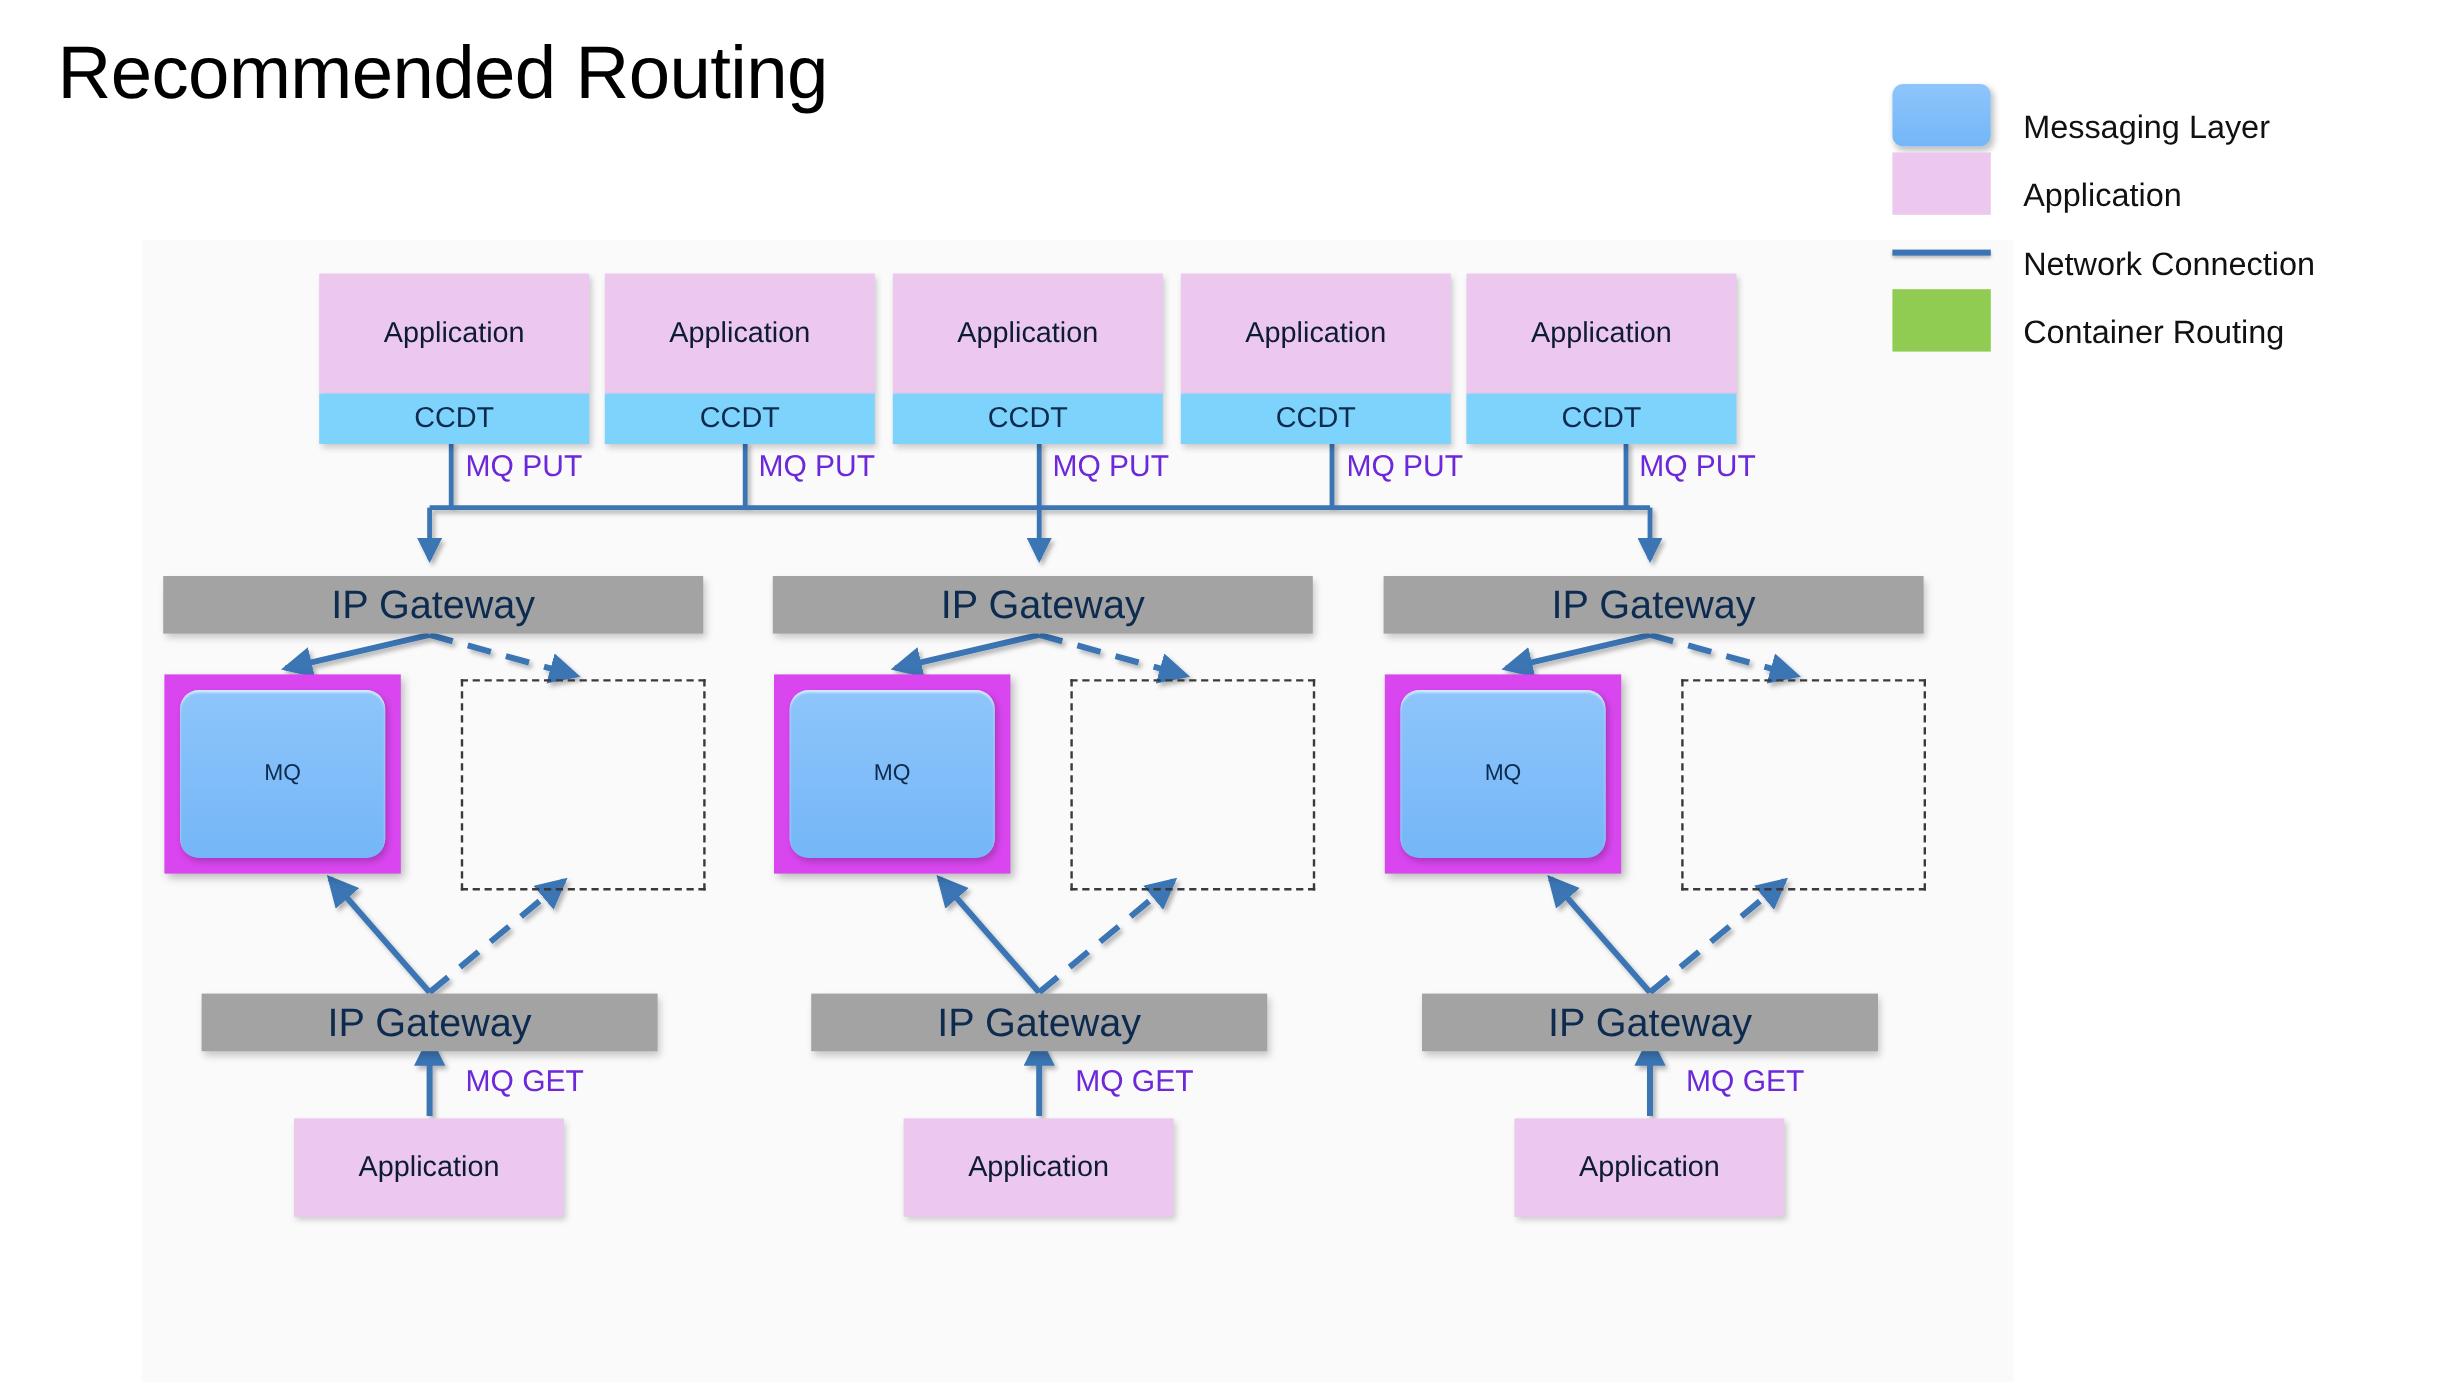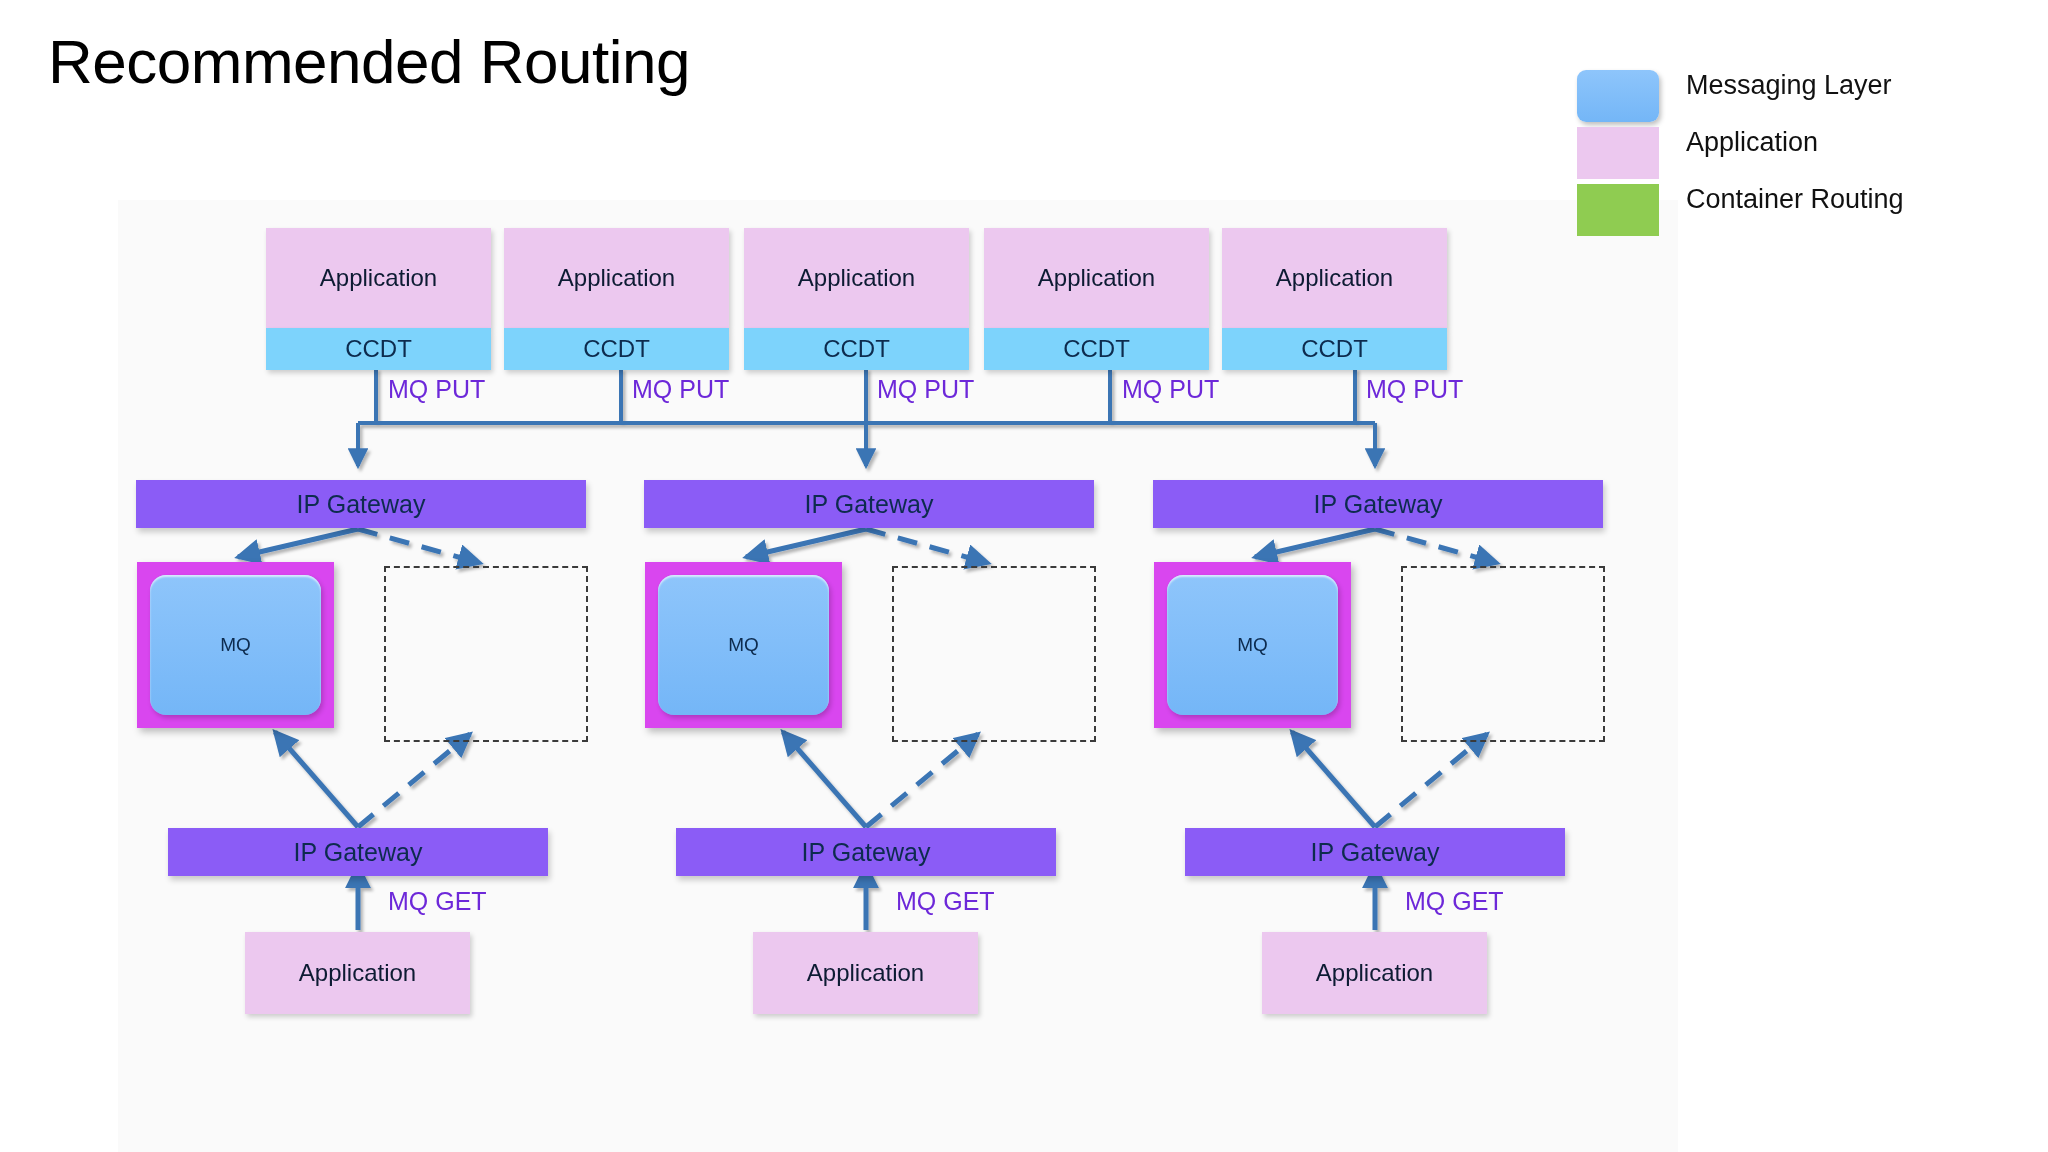--- a/index.html
+++ b/index.html
@@ -27,21 +27,21 @@
        align-items:center;justify-content:center;text-align:center;}
   .app-box{
     background:#ecc8ef;color:#0d1b33;font-size:24px;
     box-shadow:2px 3px 5px rgba(0,0,0,.18);
   }
   .ccdt-box{
     background:#7dd3fc;color:#0d2b4e;font-size:24px;
     box-shadow:2px 3px 5px rgba(0,0,0,.18);
   }
   .gw-box{
-    background:#8b5cf6;color:#0d2b4e;font-size:25px;
+    background:#a3a3a3;color:#0d2b4e;font-size:33px;
     box-shadow:2px 4px 6px rgba(0,0,0,.2);
   }
   .container-box{
     background:#d946ef;
     box-shadow:3px 4px 7px rgba(0,0,0,.25);
   }
   .mq-inner{
     position:absolute;background:linear-gradient(180deg,#8ec5fb 0%,#74b6f7 100%);
     border-radius:16px;display:flex;align-items:center;justify-content:center;
     color:#0d2b4e;font-size:19px;
@@ -51,21 +51,21 @@
     position:absolute;border:2px dashed #3a3a3a;background:transparent;
   }
 
   
   .conn-label{
     position:absolute;font-size:25px;color:#6d28d9;white-space:nowrap;
   }
 
   
   .legend{position:absolute;left:1577px;top:70px;width:460px;}
-  .legend-row{position:relative;height:auto;display:flex;align-items:flex-start;
+  .legend-row{position:relative;height:auto;display:flex;align-items:flex-end;
               margin-bottom:5px;}
   .legend-swatch{width:82px;height:52px;flex:0 0 82px;}
   .sw-messaging{background:linear-gradient(180deg,#8ec5fb 0%,#74b6f7 100%);
                 border-radius:9px;box-shadow:2px 3px 5px rgba(0,0,0,.25);}
   .sw-application{background:#ecc8ef;}
   .sw-container{background:#2f27d6;}
   .sw-routing{background:#8fcc51;}
   .sw-network{height:52px;display:flex;align-items:center;}
   .sw-network i{display:block;width:82px;height:5px;background:#3a74b4;
                 box-shadow:0 2px 3px rgba(0,0,0,.25);}
@@ -205,20 +205,26 @@
     <div class="legend-row">
       <div class="legend-swatch sw-messaging"></div>
       <div class="legend-label">Messaging Layer</div>
     </div>
 
     <div class="legend-row">
       <div class="legend-swatch sw-application"></div>
       <div class="legend-label">Application</div>
     </div>
 
+    <div class="legend-row">
+      <div class="legend-swatch sw-network">
+          <i></i>
+        </div>
+      <div class="legend-label">Network Connection</div>
+    </div>
 
 
     <div class="legend-row">
       <div class="legend-swatch sw-routing"></div>
       <div class="legend-label">Container Routing</div>
     </div>
 
   </div>
 
 </div>

